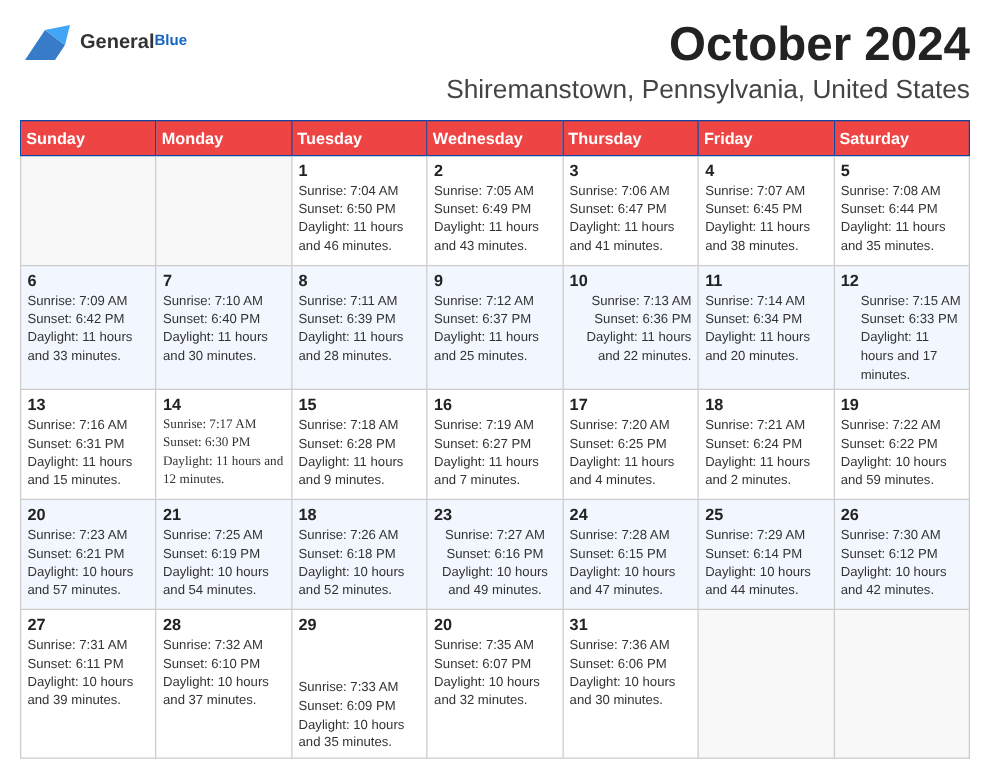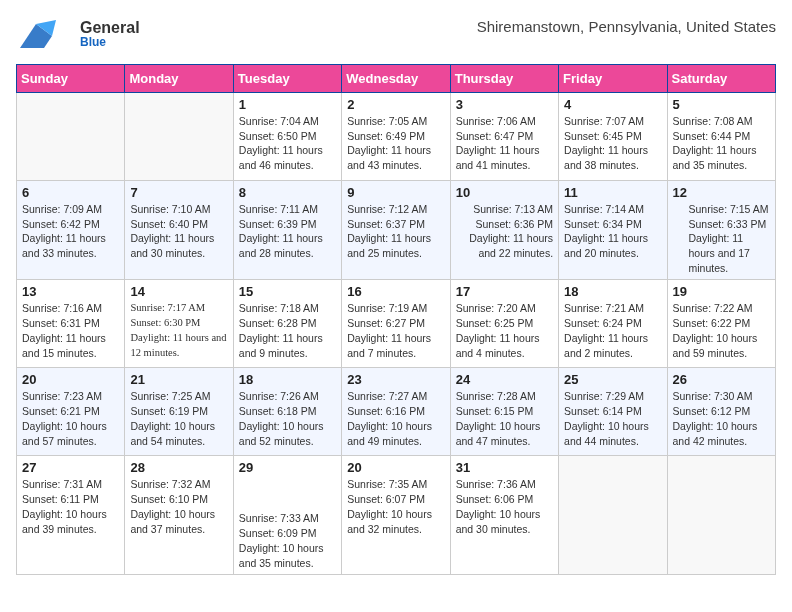--- a/index.html
+++ b/index.html
@@ -19,31 +19,31 @@
     .title-block {
       text-align: right;
     }
     .month-title {
       font-size: 38px;
       font-weight: bold;
       color: #222;
       line-height: 1.1;
     }
     .location {
-      font-size: 15px;
+      font-size: 21px;
       color: #444;
       margin-top: 2px;
     }
     .calendar {
       width: 100%;
       border-collapse: collapse;
       font-size: 11px;
     }
     .calendar th {
-      background: #ec4899;
+      background: #ef4444;
       color: #fff;
       padding: 6px 4px;
       text-align: left;
       font-size: 13px;
       font-weight: bold;
       border: 1px solid #0d47a1;
     }
     .calendar td {
       vertical-align: top;
       border: 1px solid #ccc;
@@ -73,23 +73,22 @@
       display: flex;
       align-items: center;
       gap: 4px;
     }
     .logo-svg {
       width: 44px;
       height: 36px;
     }
     .logo-name {
       display: flex;
-      flex-direction: column;
+      flex-direction: row;
       line-height: 1;
-      margin-left: 16px;
     }
     .logo-general {
       font-size: 16px;
       font-weight: bold;
       color: #333;
     }
     .logo-blue-text {
       font-size: 12px;
       font-weight: bold;
       color: #1565c0;
@@ -104,20 +103,21 @@
 
       <polygon points="4,32 20,8 36,20 28,32" fill="#1565c0" opacity="0.85"></polygon>
       <polygon points="20,8 40,4 36,20" fill="#42a5f5"></polygon>
     </svg>
     <div class="logo-name">
       <span class="logo-general">General</span>
       <span class="logo-blue-text">Blue</span>
     </div>
   </div>
   <div class="title-block">
+    <div class="month-title">October 2024</div>
     <div class="location">Shiremanstown, Pennsylvania, United States</div>
   </div>
 </div>
 
 <table class="calendar">
   <thead>
     <tr>
     <th>Sunday</th>
         <th>Monday</th>
         <th>Tuesday</th>
@@ -264,21 +264,21 @@
 Daylight: 10 hours and 54 minutes.</div>
         </td>
         <td>
           <div class="day-num">18</div>
           <div class="day-info" style="white-space: pre-line;">Sunrise: 7:26 AM
 Sunset: 6:18 PM
 Daylight: 10 hours and 52 minutes.</div>
         </td>
         <td>
           <div class="day-num">23</div>
-          <div class="day-info" style="white-space: pre-line;">Sunrise: 7:27 AM
+          <div class="day-info" style="white-space: pre-line; text-align: center;">Sunrise: 7:27 AM
 Sunset: 6:16 PM
 Daylight: 10 hours and 49 minutes.</div>
         </td>
         <td>
           <div class="day-num">24</div>
           <div class="day-info" style="white-space: pre-line;">Sunrise: 7:28 AM
 Sunset: 6:15 PM
 Daylight: 10 hours and 47 minutes.</div>
         </td>
         <td>

